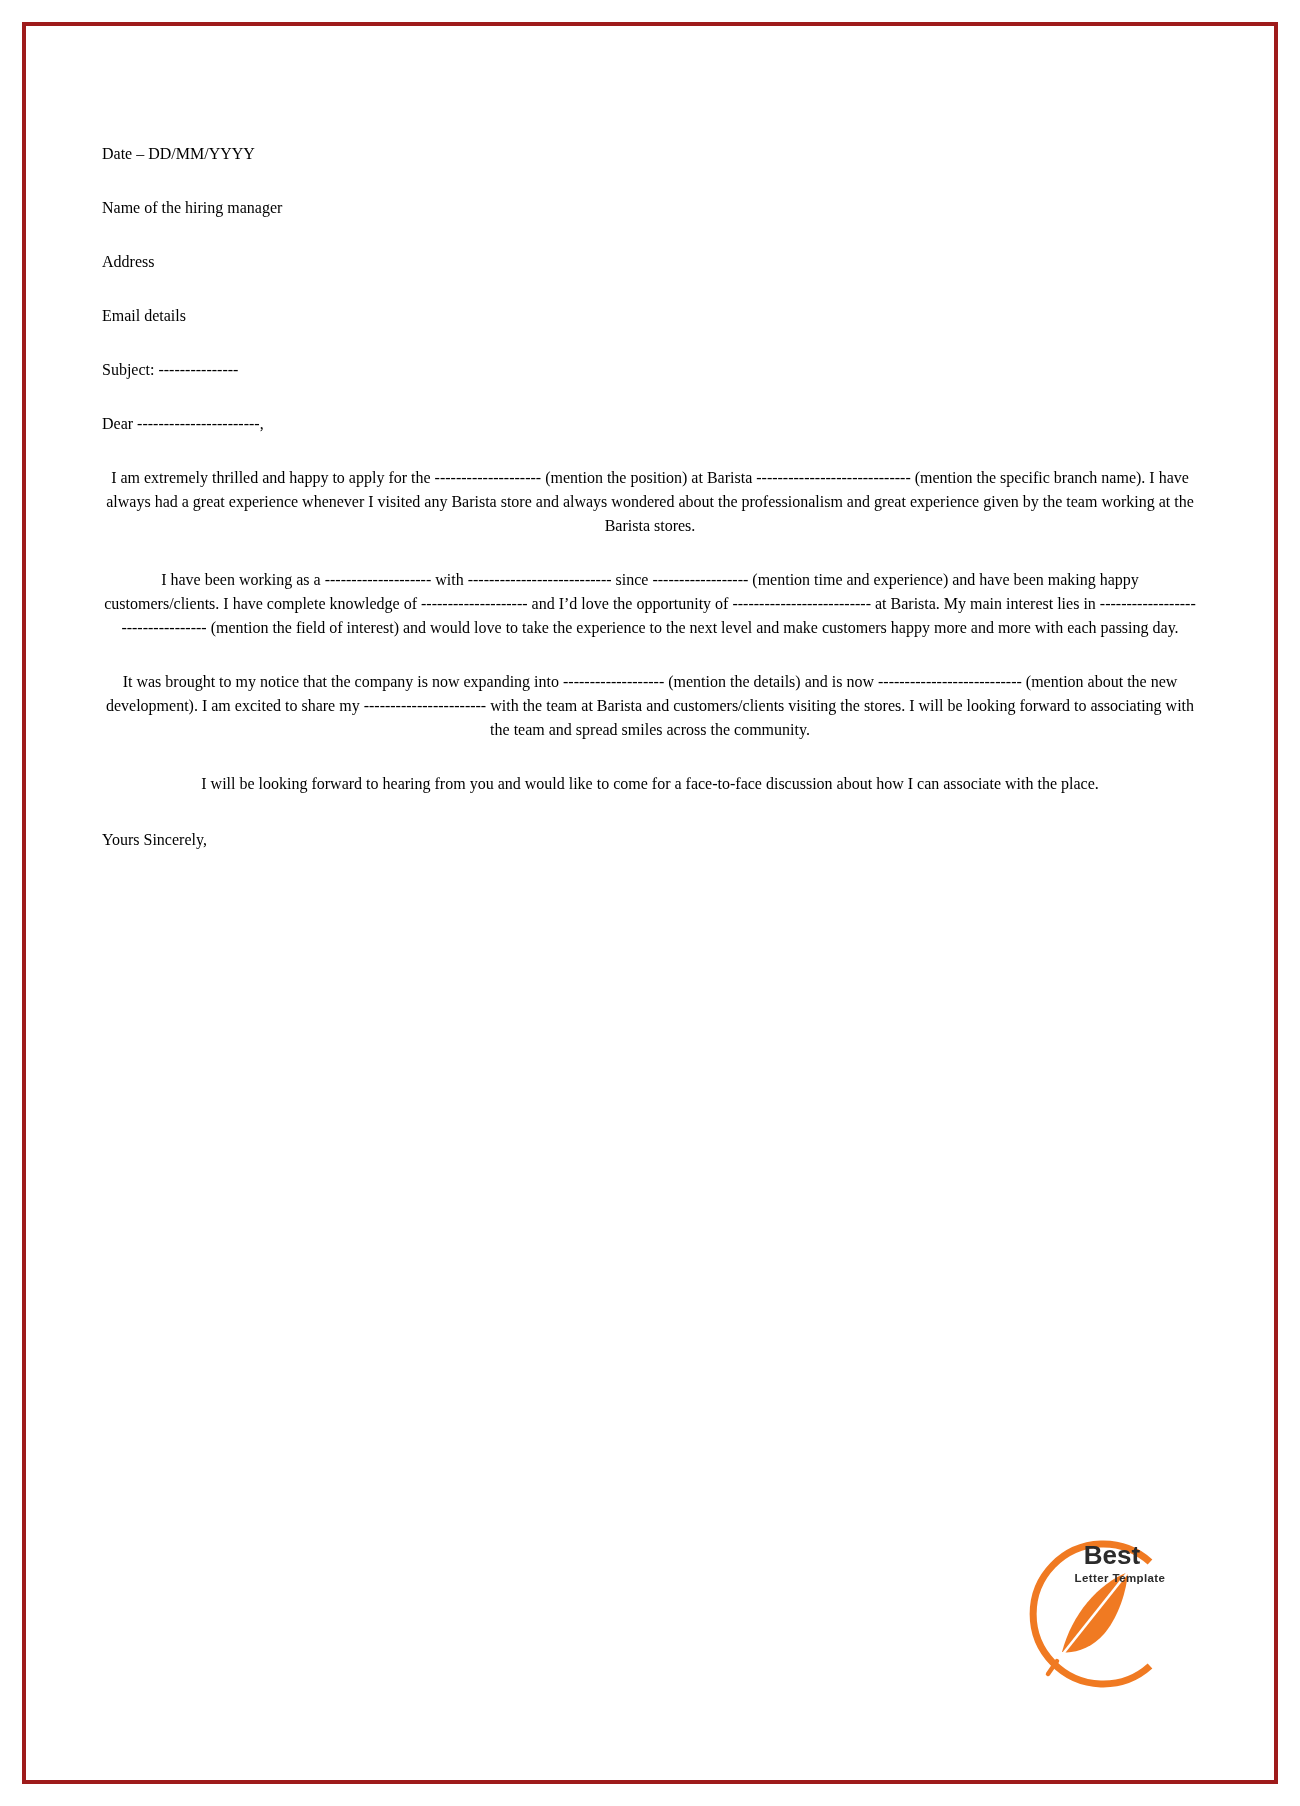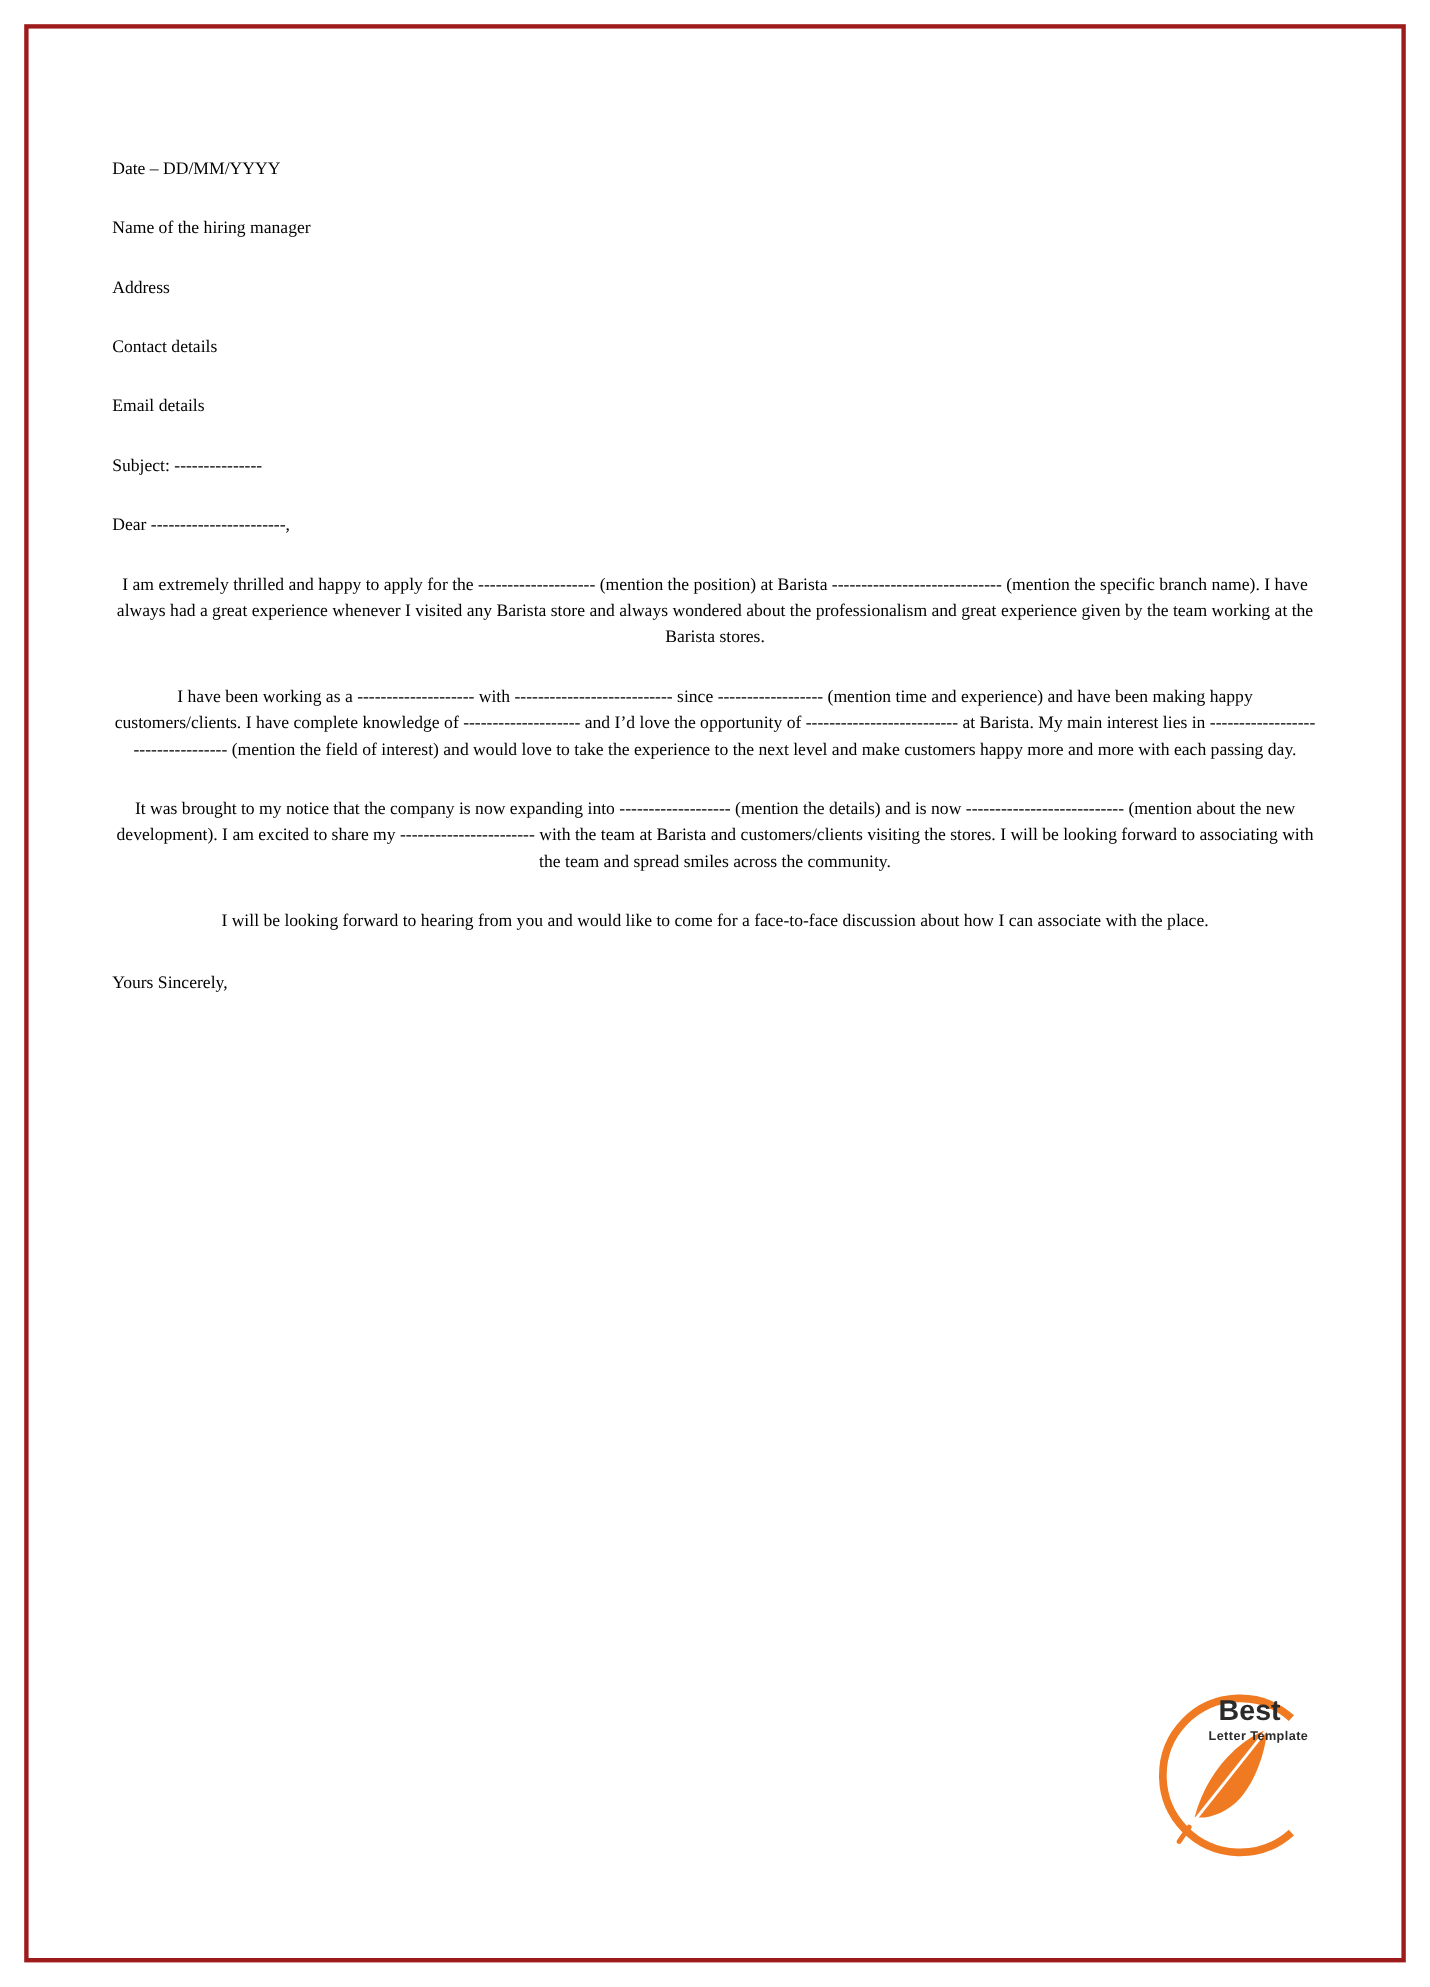--- a/index.html
+++ b/index.html
@@ -57,42 +57,41 @@
   }
   .para {
     margin: 0 0 30px 0;
     text-align: center;
   }
   .para.tight {
     margin-bottom: 32px;
   }
   .logo {
     position: absolute;
-    right: 80px;
+    right: 104px;
     bottom: 84px;
     width: 172px;
     height: 172px;
   }
   .logo svg { display: block; }
 </style>
 </head>
 <body>
 
 <div class="page">
   <div class="border-frame" style="border-color: rgb(158, 27, 27);"></div>
 
   <div class="content">
 
 
     <div class="letter-body">
 
       <p class="line">Date – DD/MM/YYYY</p>
       <p class="line">Name of the hiring manager</p>
       <p class="line">Address</p>
-      <p class="line">Contact details</p>
       <p class="line">Email details</p>
       <p class="line">Subject: ---------------</p>
       <p class="line">Dear -----------------------,</p>
 
       <p class="para">I am extremely thrilled and happy to apply for the -------------------- (mention the position) at Barista ----------------------------- (mention the specific branch name). I have always had a great experience whenever I visited any Barista store and always wondered about the professionalism and great experience given by the team working at the Barista stores.</p>
       <p class="para">I have been working as a -------------------- with --------------------------- since ------------------ (mention time and experience) and have been making happy customers/clients. I have complete knowledge of -------------------- and I’d love the opportunity of -------------------------- at Barista. My main interest lies in ---------------------------------- (mention the field of interest) and would love to take the experience to the next level and make customers happy more and more with each passing day.</p>
       <p class="para">It was brought to my notice that the company is now expanding into ------------------- (mention the details) and is now --------------------------- (mention about the new development). I am excited to share my ----------------------- with the team at Barista and customers/clients visiting the stores. I will be looking forward to associating with the team and spread smiles across the community.</p>
       <p class="para tight">I will be looking forward to hearing from you and would like to come for a face-to-face discussion about how I can associate with the place.</p>
 
       <p class="line">Yours Sincerely,</p>

